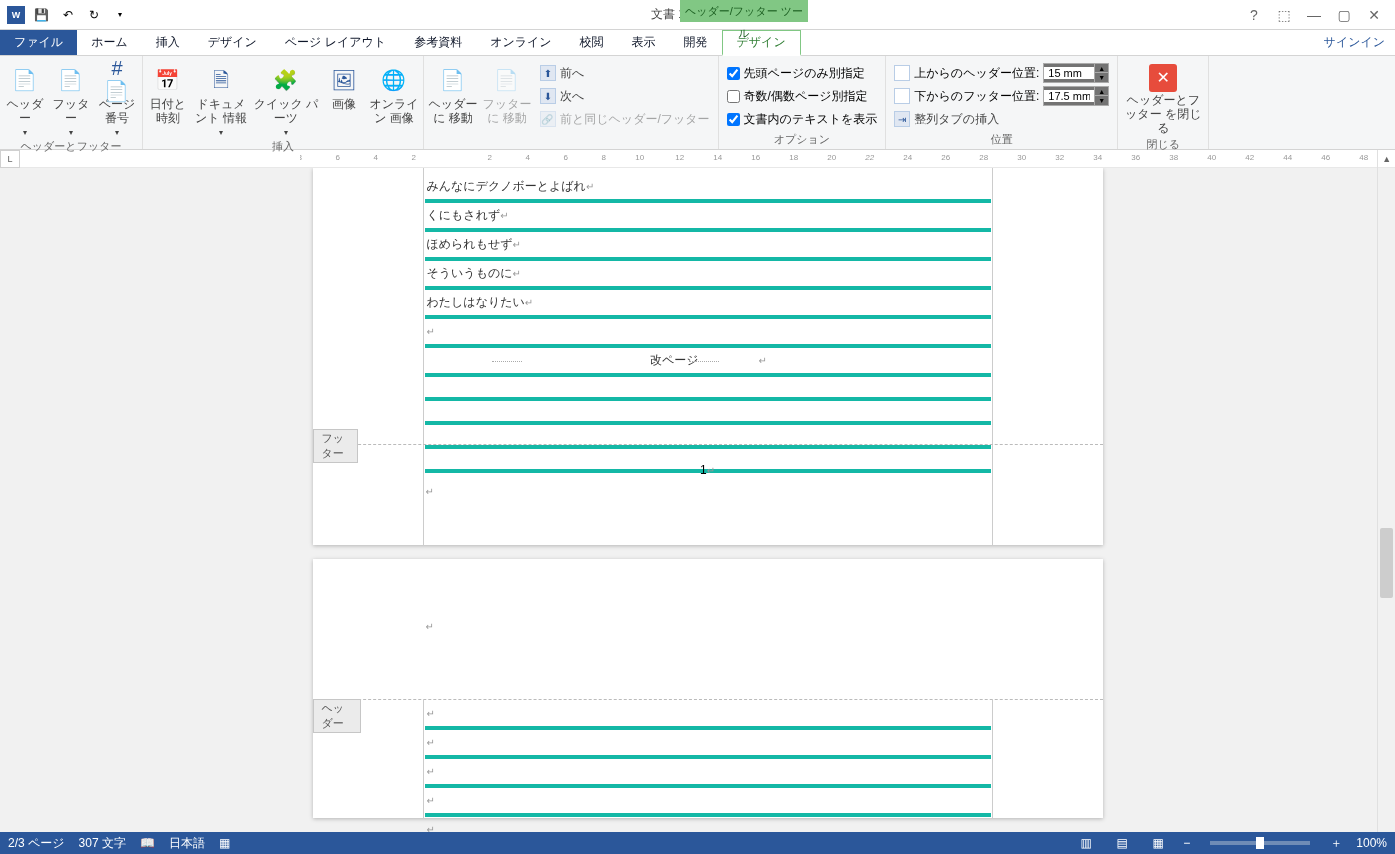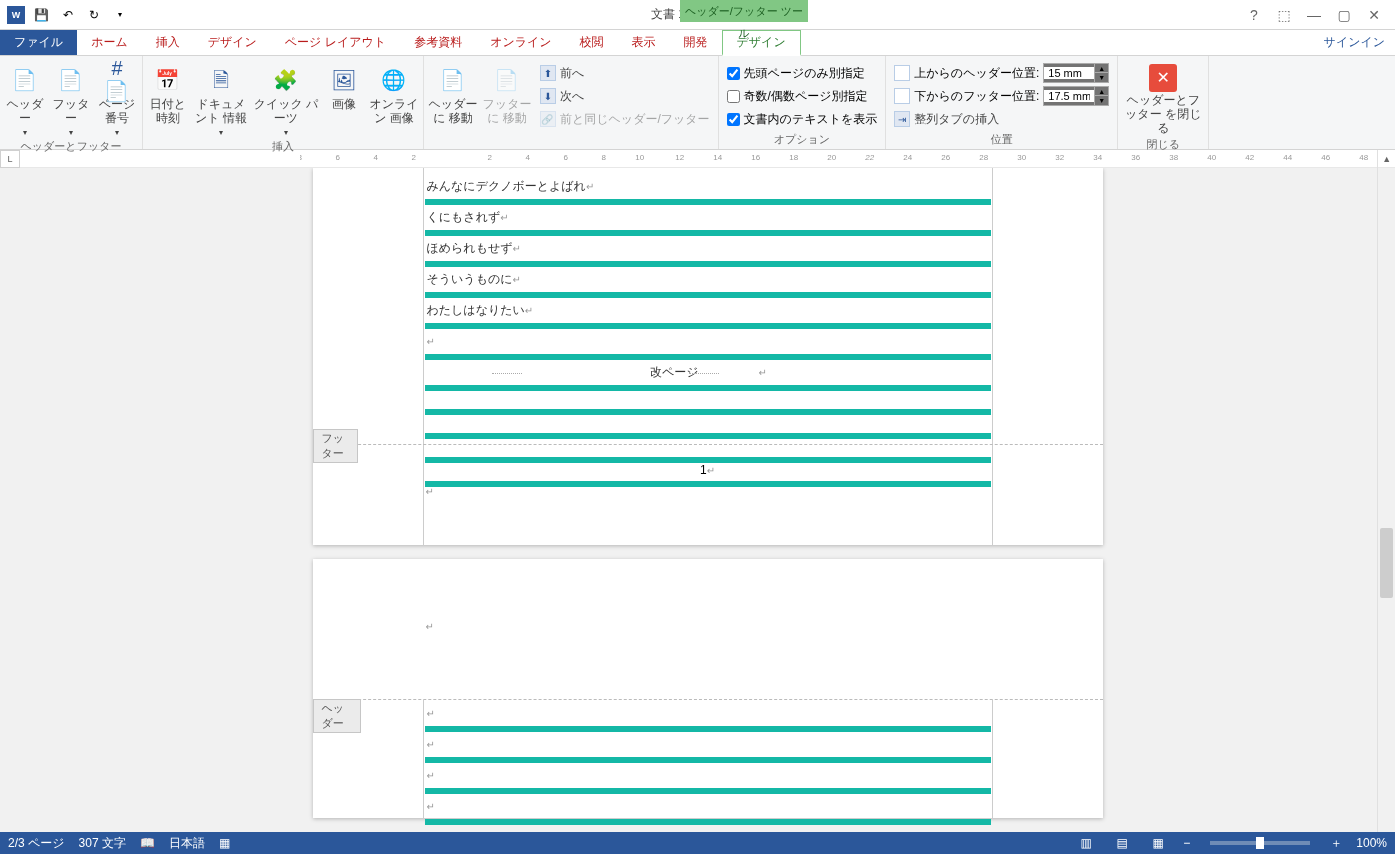--- a/index.html
+++ b/index.html
@@ -10,21 +10,21 @@
 .titlebar .qat { display: flex; align-items: center; gap: 2px; padding-left: 4px; }
 .qat-btn { width: 24px; height: 24px; display: flex; align-items: center; justify-content: center; cursor: pointer; }
 .app-icon { width: 18px; height: 18px; background: #2b579a; color: #fff; display:flex; align-items:center; justify-content:center; font-size:9px; font-weight:bold; }
 .title-center { flex: 1; text-align: center; color: #444; }
 .context-tab-label { position: absolute; left: 680px; top: 0; width: 128px; height: 22px; background: #81c784; color: #1b5e20; text-align: center; line-height: 22px; font-size: 11px; }
 .win-controls { display: flex; gap: 8px; padding-right: 10px; align-items: center; color: #666; }
 .win-controls .wc { width: 22px; height: 22px; display:flex; align-items:center; justify-content:center; cursor:pointer; font-size: 14px;}
 
 
 .tabs { height: 26px; display: flex; align-items: stretch; border-bottom: 1px solid #d4d4d4; }
-.tab { padding: 0 14px; display:flex; align-items:center; cursor:pointer; color:#b91c1c; }
+.tab { padding: 0 14px; display:flex; align-items:center; cursor:pointer; color:#0f172a; }
 .tab.file { background: #2b579a; color: #fff; }
 .tab.active-contextual { border: 1px solid #81c784; border-bottom: 2px solid #fff; color: #2e7d32; margin-bottom:-1px;}
 .signin { margin-left: auto; padding: 0 10px; display:flex; align-items:center; color:#2b579a; cursor:pointer; }
 
 
 .ribbon { height: 94px; background: #f5f6f7; display: flex; border-bottom: 1px solid #d4d4d4; }
 .group { border-right: 1px solid #e0e0e0; padding: 2px 4px 0; display:flex; flex-direction:column; }
 .group-body { flex:1; display:flex; align-items:flex-start; gap:4px; padding-top:4px;}
 .group-label { text-align:center; color:#666; font-size:11px; padding: 2px 0; }
 .big-btn { display:flex; flex-direction:column; align-items:center; justify-content:flex-start; width: 42px; padding-top:2px; cursor:pointer; text-align:center; line-height:1.15; font-size:11px; color:#444; gap:2px;}
@@ -65,21 +65,21 @@
 .hf-dash { position:absolute; left:0; right:0; border-top:1px dashed #bbb;}
 .page1 .hf-dash { top: 276px; }
 .page2 .hf-dash { top: 140px; }
 .hf-tag { position:absolute; background:#ebebeb; border:1px solid #c6c6c6; padding:1px 8px; font-size:11px; color:#555;}
 .page1 .hf-tag { right: 100%; margin-right:-45px; top: 261px;}
 .page2 .hf-tag { right: 100%; margin-right:-48px; top: 140px;}
 .body-col { position:absolute; top:0; bottom:0; border-left:1px solid #ccc; border-right:1px solid #ccc;}
 .page1 .body-col { left:110px; right:110px;}
 .page2 .body-col { left:110px; right:110px; top:140px;}
 .body-text { position:absolute; left:112px; right:112px; top:6px; font-family: "Yu Mincho","MS Mincho", serif; font-size:13px; line-height:24px;}
-.body-text .line { border-bottom:6px solid #14b8a6; min-height:24px; padding-left:2px; color:#333;}
+.body-text .line { border-bottom:4px solid #14b8a6; min-height:24px; padding-left:2px; color:#333;}
 .pm { color:#999; font-size:10px;}
 .page-break-line { text-align:center; color:#999; font-size:11px; position:relative;}
 .page-break-line::before, .page-break-line::after { content:""; position:absolute; top:50%; width:30px; border-top:1px dotted #aaa;}
 .page-break-line::before { left:12%;} .page-break-line::after { right:48%;}
 .footer-txt { position:absolute; top:295px; left:0; right:0; text-align:center; font-family:"Yu Mincho",serif; font-size:12px;}
 .para-mark { position:absolute; left:113px; font-size:10px; color:#999;}
 
 
 .vscroll { position:absolute; right:0; top:0; bottom:0; width:18px; background:#f1f1f1; border-left:1px solid #e0e0e0;}
 .vscroll .thumb { position:absolute; left:2px; right:2px; background:#cdcdcd; border-radius:2px; }

